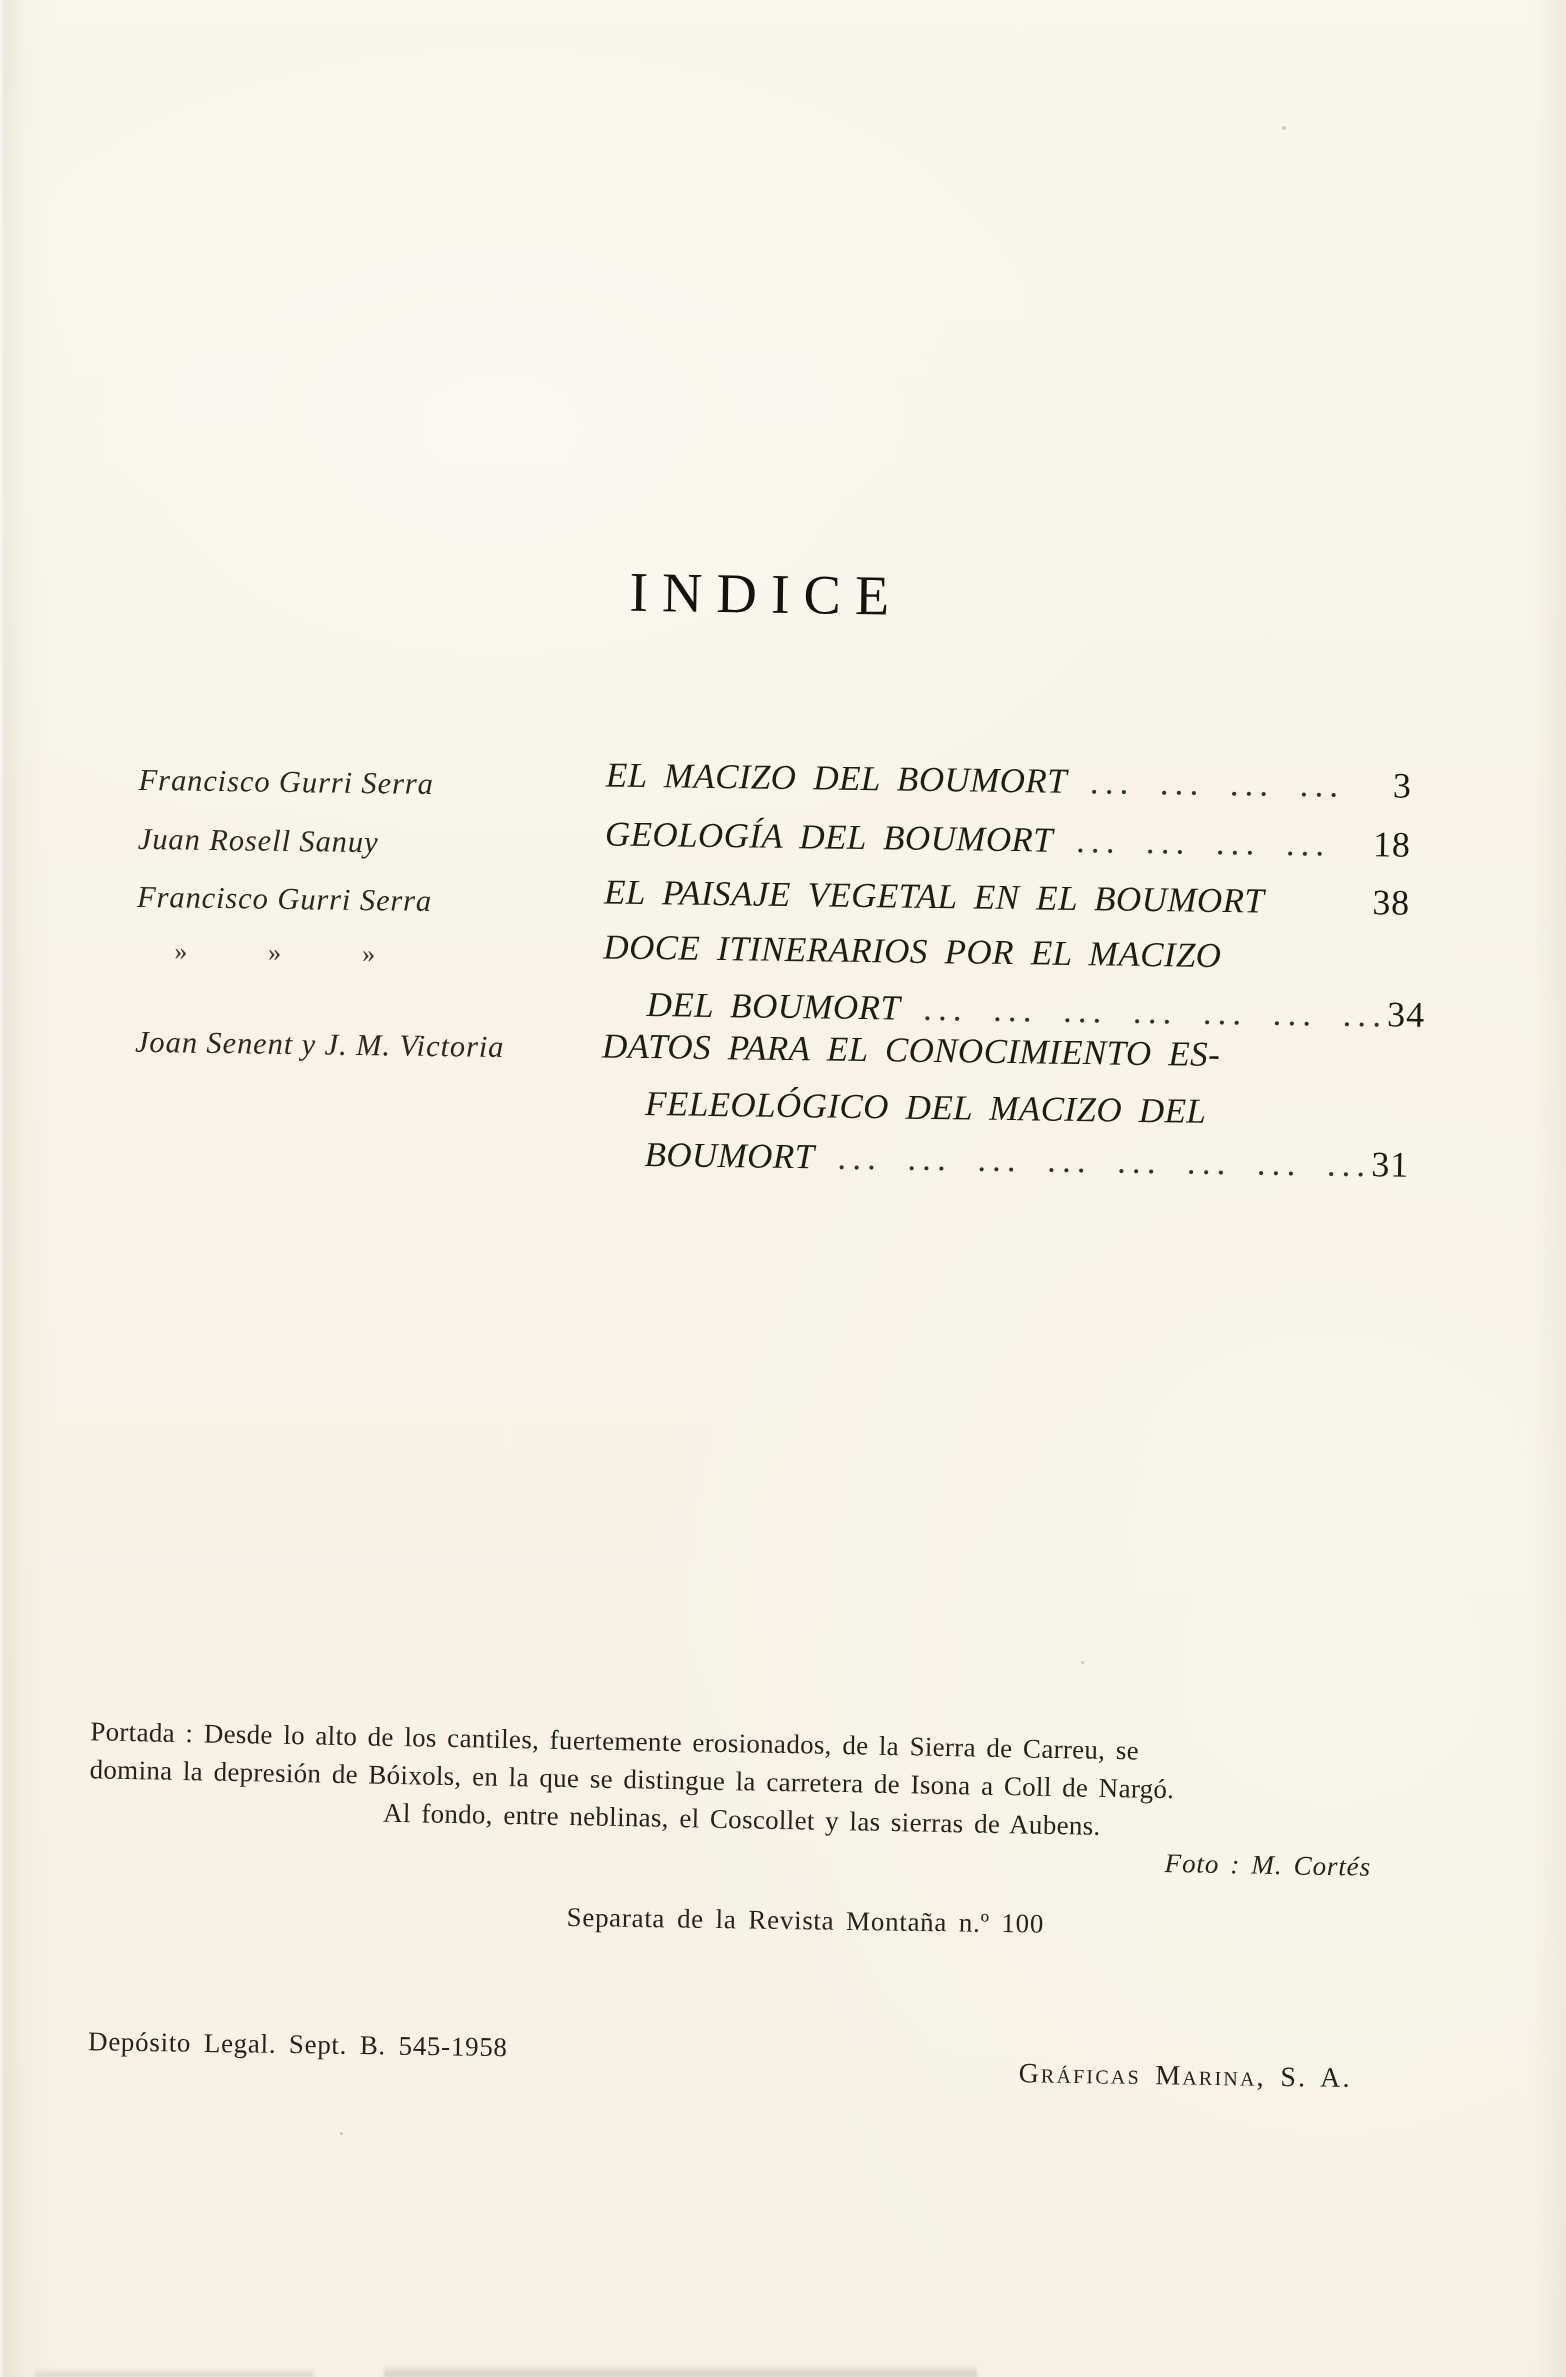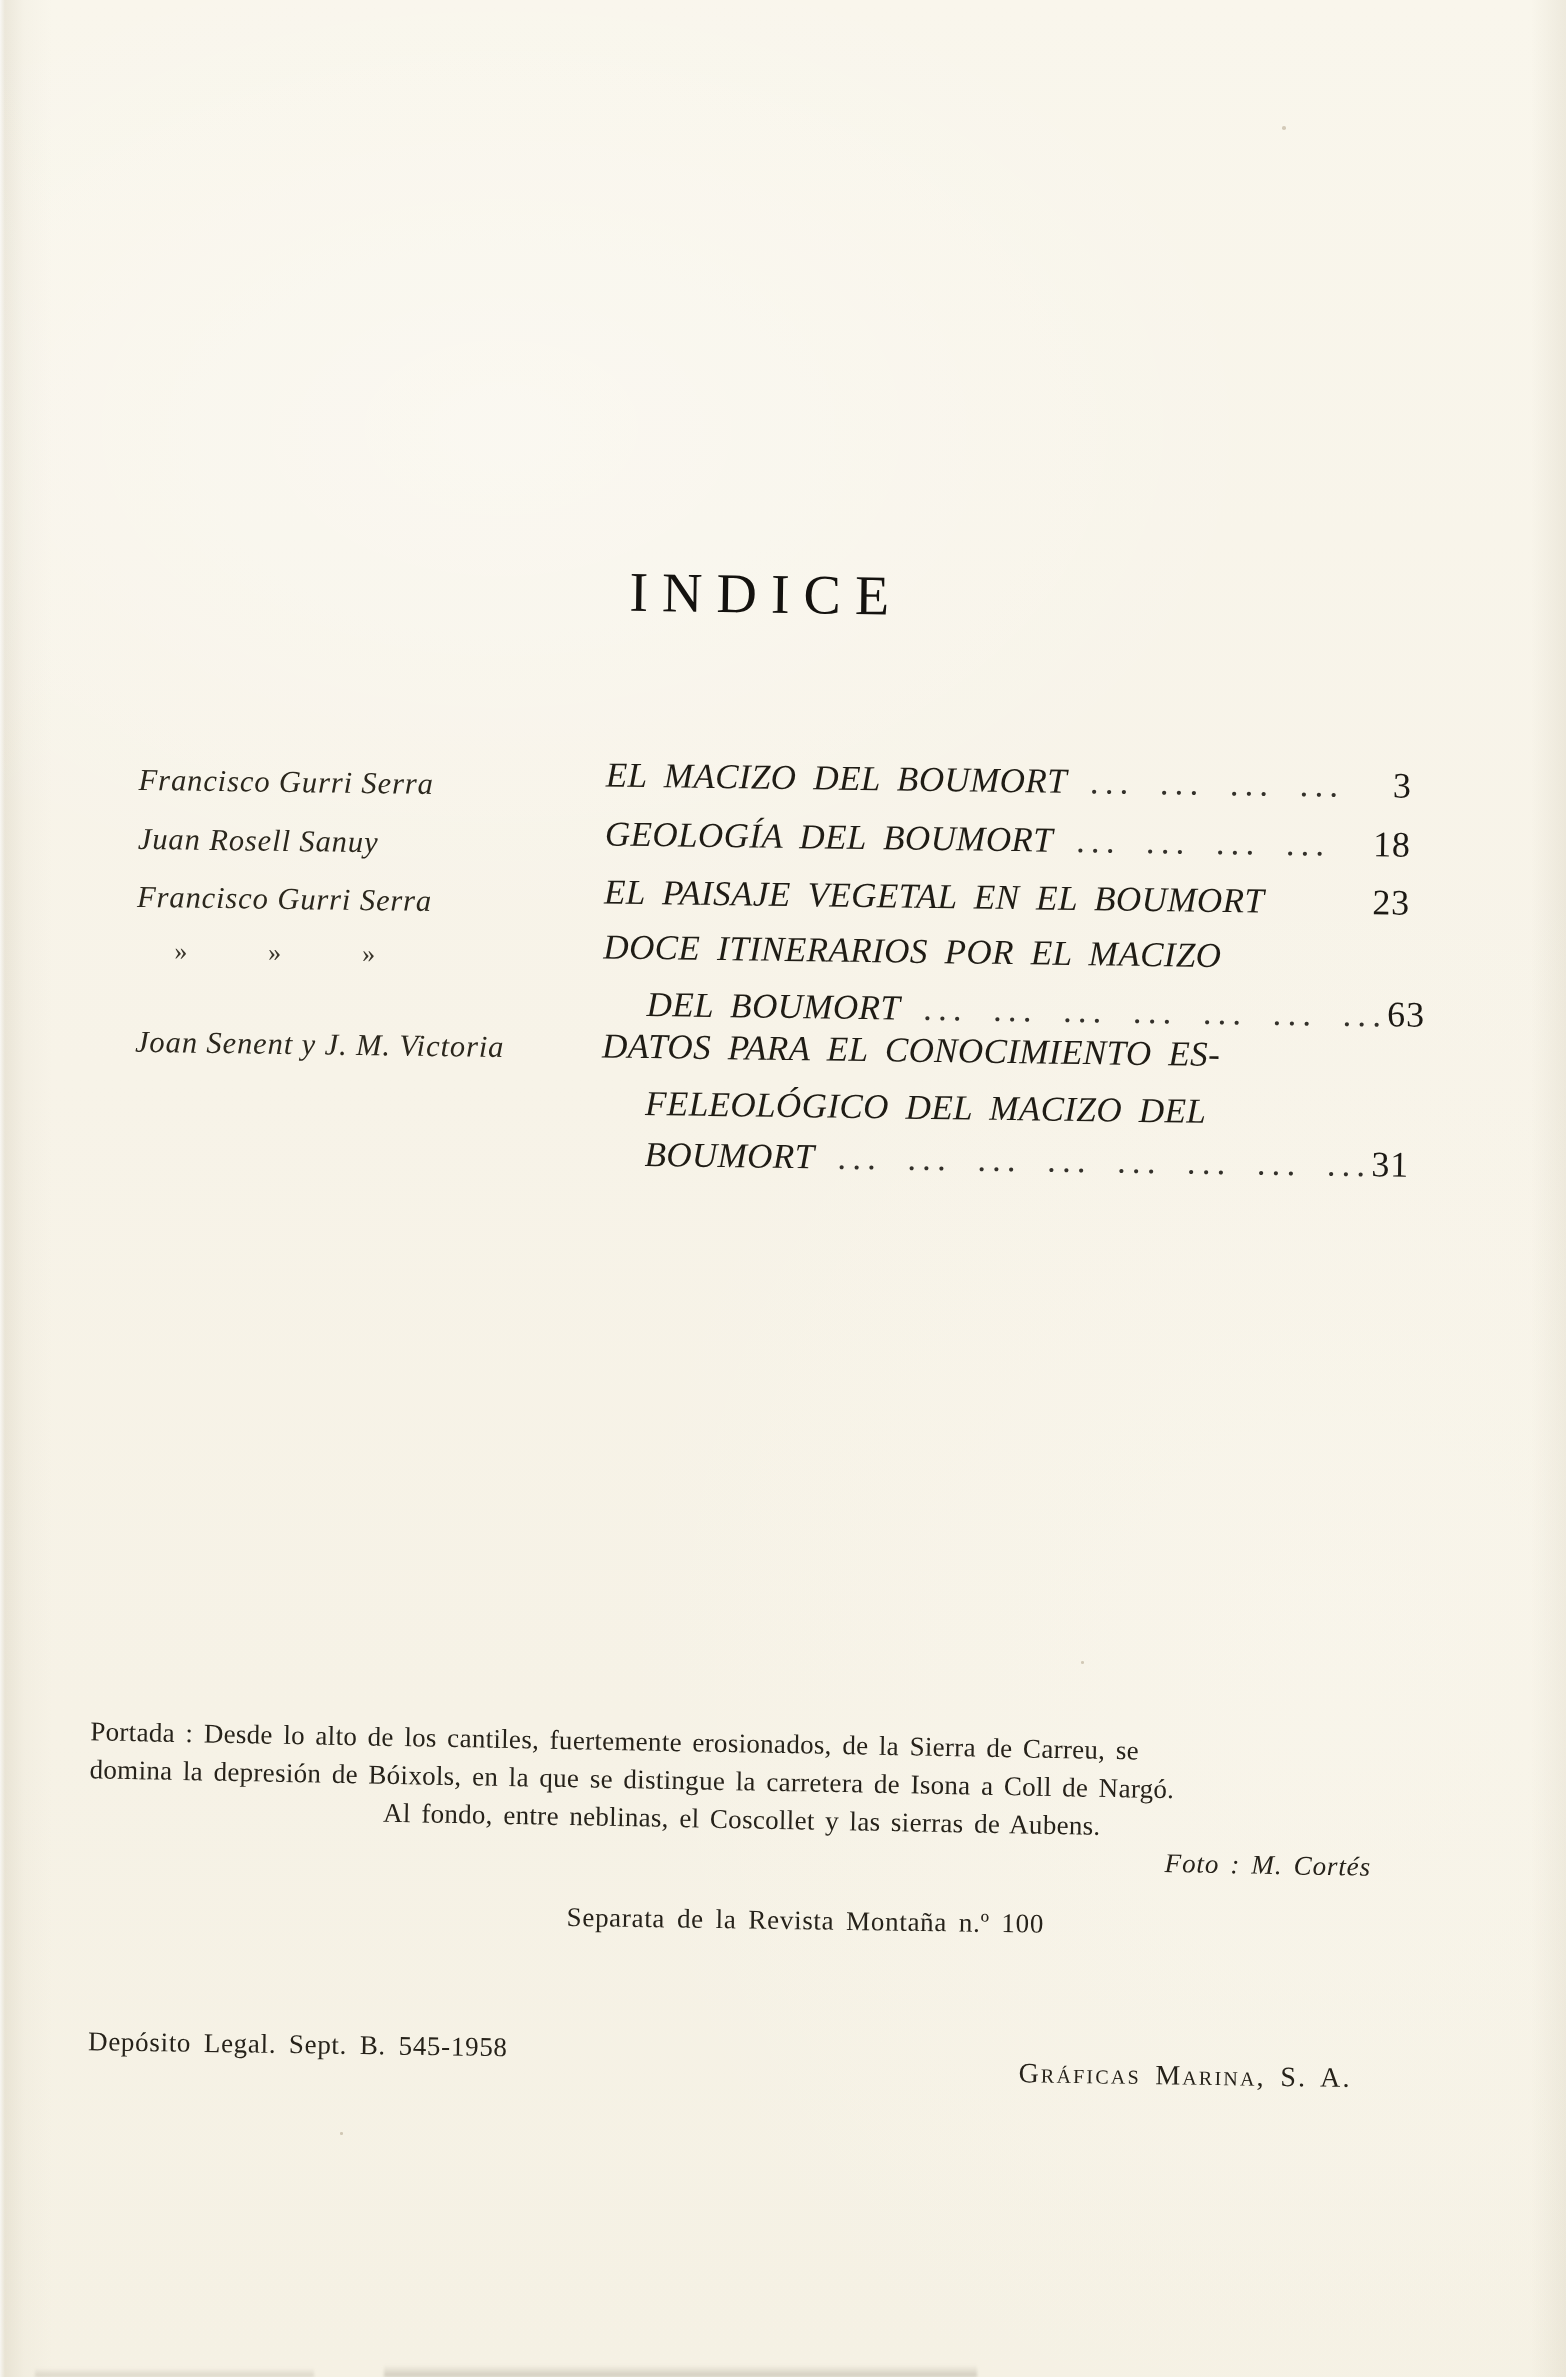--- a/index.html
+++ b/index.html
@@ -110,31 +110,31 @@
       <span>GEOLOGÍA DEL BOUMORT</span>
       <span class="dots">... ... ... ...</span>
       <span class="spacer"></span>
       <span class="pg">18</span>
     </div>
 
     <div class="tline" style="top:865px">
       <span>EL PAISAJE VEGETAL EN EL BOUMORT</span>
       <span class="dots"></span>
       <span class="spacer"></span>
-      <span class="pg">23</span>
+      <span class="pg">38</span>
     </div>
 
     <div class="tline" style="top:921px">
       <span>DOCE ITINERARIOS POR EL MACIZO</span>
     </div>
     <div class="tline indent" style="top:977px">
       <span>DEL BOUMORT</span>
       <span class="dots">... ... ... ... ... ... ...</span>
       <span class="spacer"></span>
-      <span class="pg">63</span>
+      <span class="pg">34</span>
     </div>
 
     <div class="tline" style="top:1020px">
       <span>DATOS PARA EL CONOCIMIENTO ES-</span>
     </div>
     <div class="tline indent" style="top:1077px">
       <span>FELEOLÓGICO DEL MACIZO DEL</span>
     </div>
     <div class="tline indent" style="top:1127px">
       <span>BOUMORT</span>

